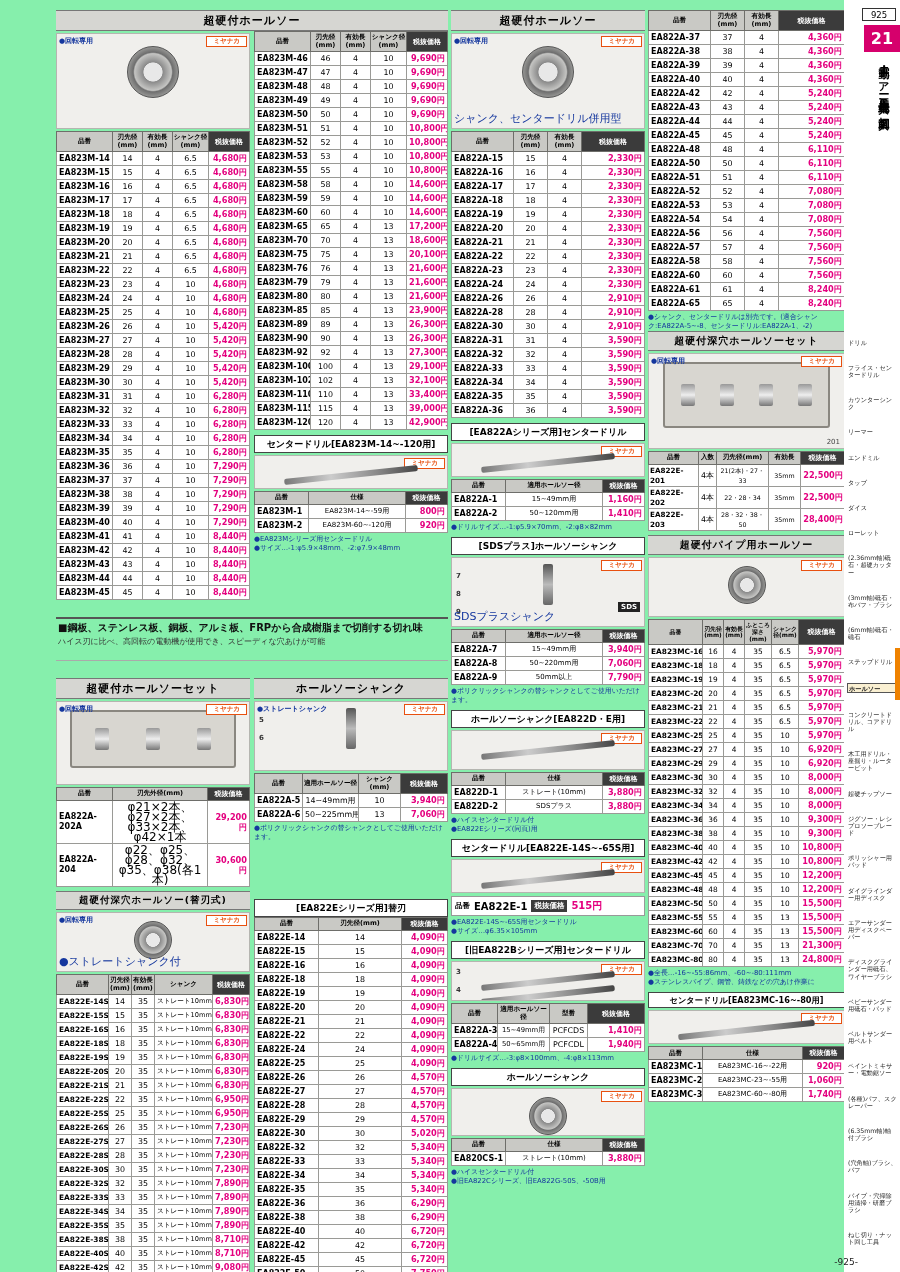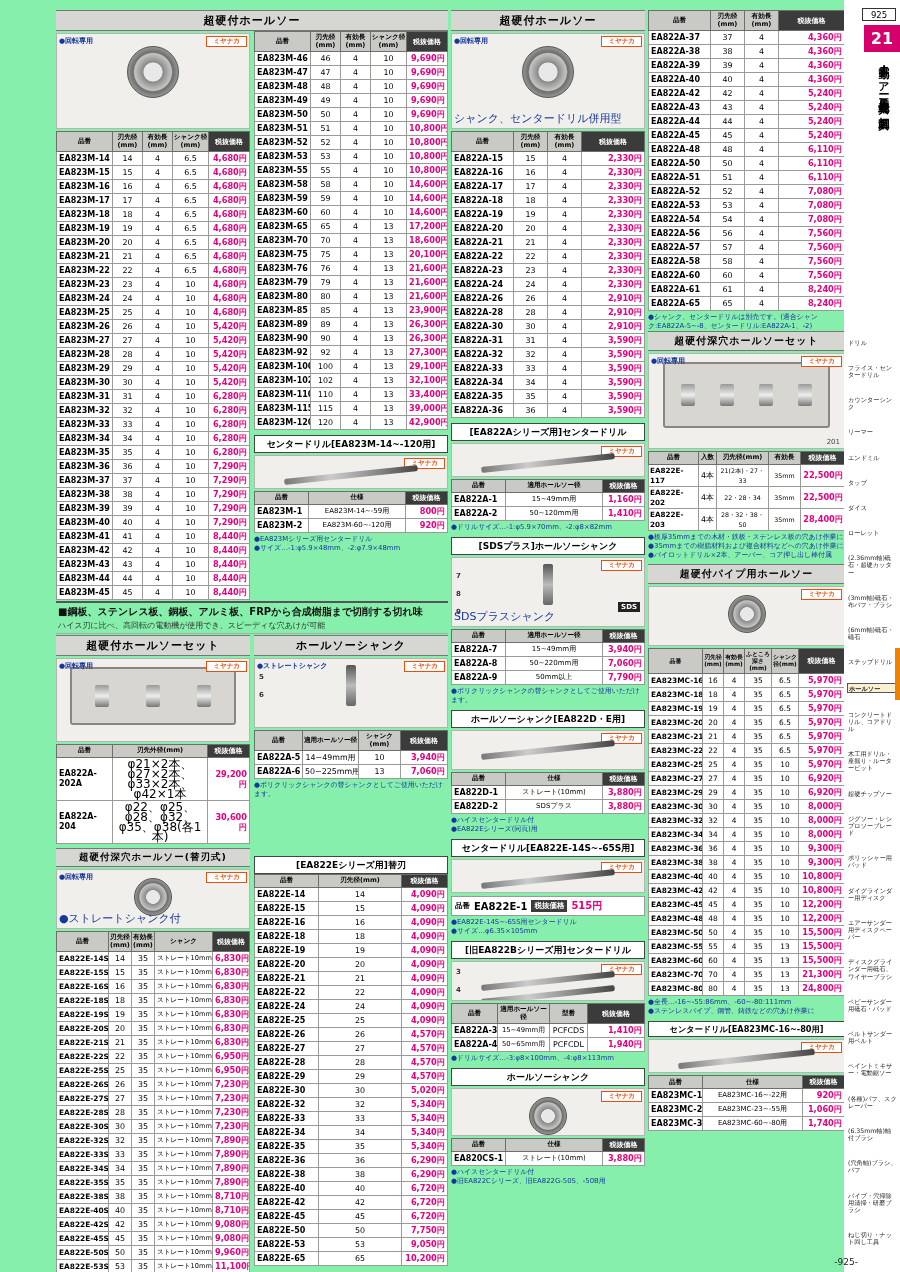--- a/index.html
+++ b/index.html
@@ -66,21 +66,21 @@
   .tsete td:nth-child(3),.tsete td:nth-child(4){font-size:6.3px}
   .tsete td:first-child{font-size:7.2px}
   .t6 th:nth-child(1){width:54px} .t6 th:nth-child(2){width:21px} .t6 th:nth-child(3){width:21px} .t6 th:nth-child(4){width:27px} .t6 th:nth-child(5){width:27px}
   .t6 th{font-size:5.9px}
   .t6 td{font-size:7.4px}
   .t6 td:first-child{font-size:7.4px}
 
   .notes { margin-top:2px; }
   .notes div { font-size:6.9px; color:#15379e; line-height:1.3; }
 
-  .banner { border-top:2px solid #555; border-bottom:1px solid #aaa; padding:2px 0 2px 2px; margin:1px 0; }
+  .banner { border-top:2px solid #555; border-bottom:1px solid #aaa; padding:2px 0 13px 2px; margin:17px 0; }
   .banner .b1 { font-size:10px; font-weight:bold; color:#111; }
   .banner .b2 { font-size:8px; color:#333; margin-top:1px;font-family:Liberation Mono, monospace; }
 
   .inlinebuy { display:flex; align-items:center; gap:4px; margin-top:3px; border:1px solid #999; padding:2px 3px; background:#fff; }
   .inlinebuy .lab { font-size:7.5px; font-weight:bold; }
   .inlinebuy .lab.dark { background:#3b3b3b; color:#fff; padding:1px 3px; }
   .inlinebuy .part { font-size:10px; font-weight:bold; }
   .inlinebuy .price { color:#e4007f; font-weight:bold; font-size:10px; }
 
   .sidebar { position:absolute; right:0; top:0; width:56px; height:100%; background:#fff; }
@@ -1484,21 +1484,21 @@
               <tr>
                 <th>品番</th>
                 <th>入数</th>
                 <th>刃先径(mm)</th>
                 <th>有効長</th>
                 <th>税抜価格</th>
               </tr>
             </thead>
             <tbody>
               <tr>
-                <td>EA822E-117</td>
+                <td>EA822E-201</td>
                 <td>4本</td>
                 <td>21(2本)・27・33</td>
                 <td>35mm</td>
                 <td>22,500円</td>
               </tr>
               <tr>
                 <td>EA822E-202</td>
                 <td>4本</td>
                 <td>22・28・34</td>
                 <td>35mm</td>
@@ -1506,25 +1506,20 @@
               </tr>
               <tr>
                 <td>EA822E-203</td>
                 <td>4本</td>
                 <td>28・32・38・50</td>
                 <td>35mm</td>
                 <td>28,400円</td>
               </tr>
             </tbody>
           </table>
-        <div class="notes">
-            <div>●板厚35mmまでの木材・鉄板・ステンレス板の穴あけ作業に</div>
-            <div>●35mmまでの樹脂材料および複合材料などへの穴あけ作業に</div>
-            <div>●パイロットドリル×2本、アーバー、コア押し出し棒付属</div>
-          </div>
       </div>
 
       <div class="sec">
         <div class="titlebar" style="font-size:10px">超硬付パイプ用ホールソー</div>
         <div class="imgbox h60">
           <span class="brand">ミヤナカ</span>
           <div class="saw small"></div>
         </div>
         <table class="t t6">
             <thead>

